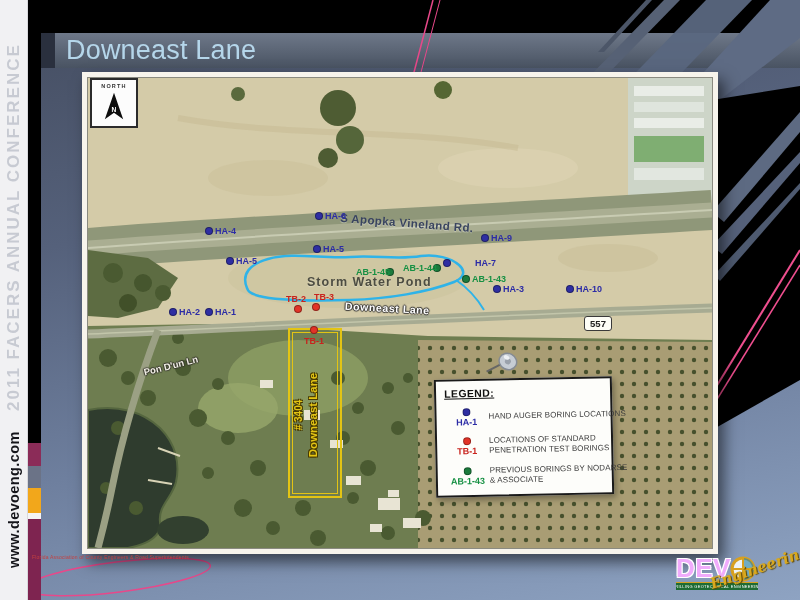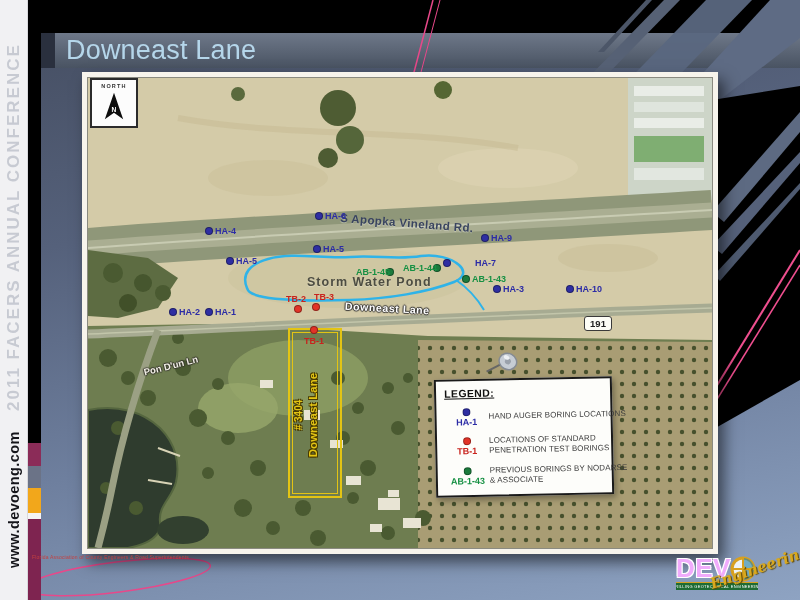--- a/index.html
+++ b/index.html
@@ -244,21 +244,21 @@
 
         <path id="pond-outline" d="M159,210 C153,196 162,186 180,181 C205,174 235,181 262,179 C288,177 310,182 333,178 C348,176 363,180 371,187 C378,193 376,200 366,204 C340,214 300,221 262,222 C225,223 186,222 171,218 C161,215 160,213 159,210 Z" stroke="#2fb3e8" stroke-width="2.5" fill="none" stroke-linejoin="round"></path>
         <path d="M368,202 C380,210 390,222 396,232" stroke="#2fb3e8" stroke-width="2" fill="none"></path>
       </svg>
 
       <div id="overlay">
         <div class="maplabel" id="lbl-vineland">S Apopka Vineland Rd.</div>
         <div class="maplabel" id="lbl-storm">Storm Water Pond</div>
         <div class="maplabel" id="lbl-downeast">Downeast Lane</div>
         <div class="maplabel" id="lbl-pon">Pon D'un Ln</div>
-        <div class="abs" id="shield-435">191</div>
+        <div class="abs" id="shield-435">557</div>
 
         <div class="abs" id="parcel"></div>
         <div class="abs" id="parcel-label">
           <div id="parcel-l1"># 3404</div>
           <div id="parcel-l2">Downeast Lane</div>
         </div>
 
         <div class="abs" id="northbox">
           <div id="north-word">NORTH</div>
           <svg width="40" height="34" viewBox="0 0 48 40">

